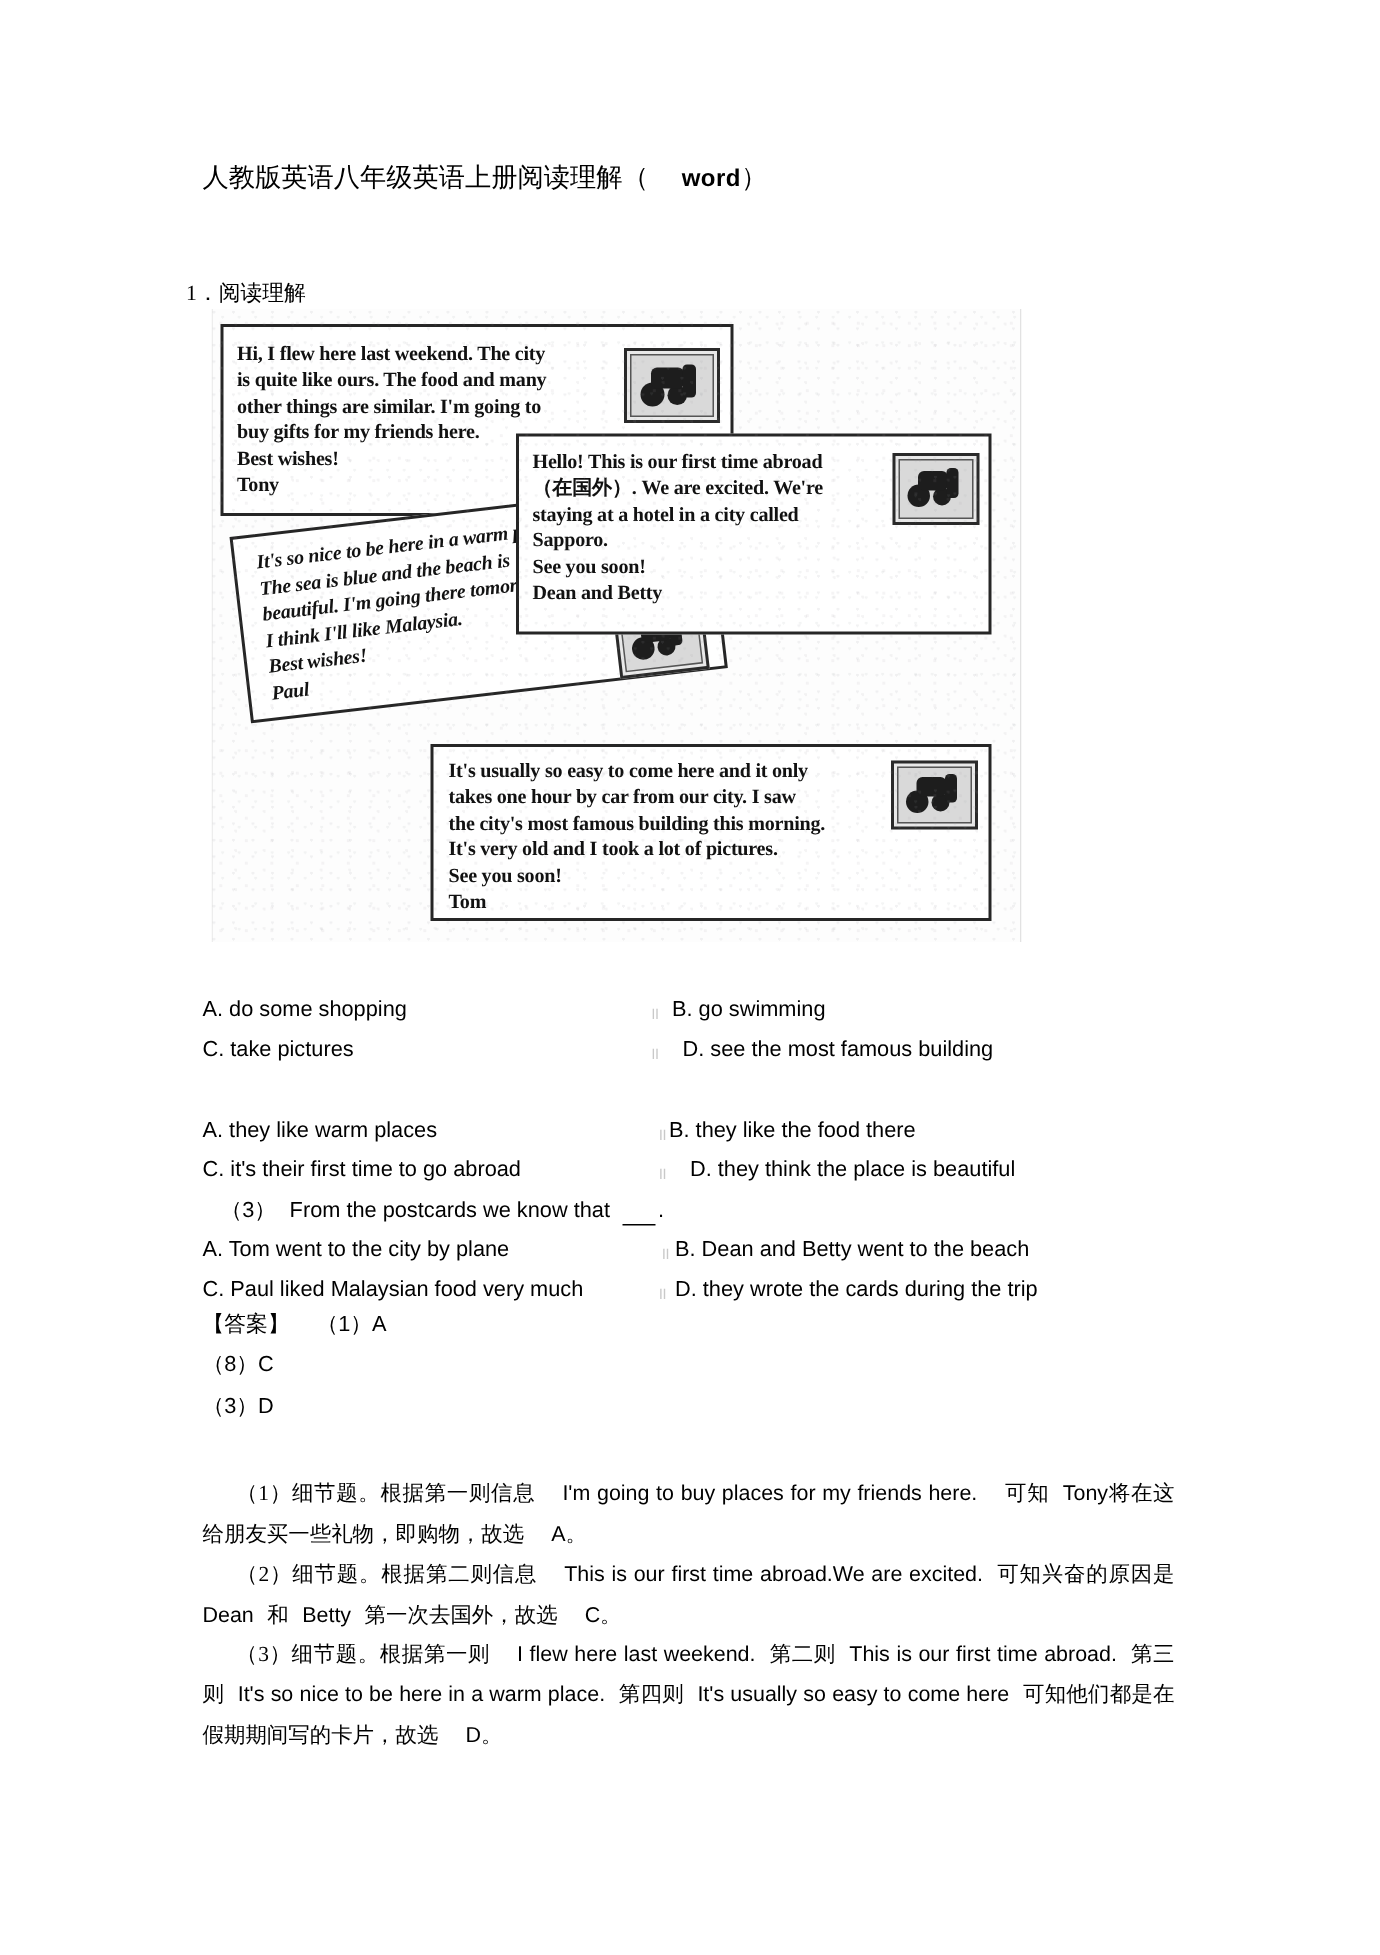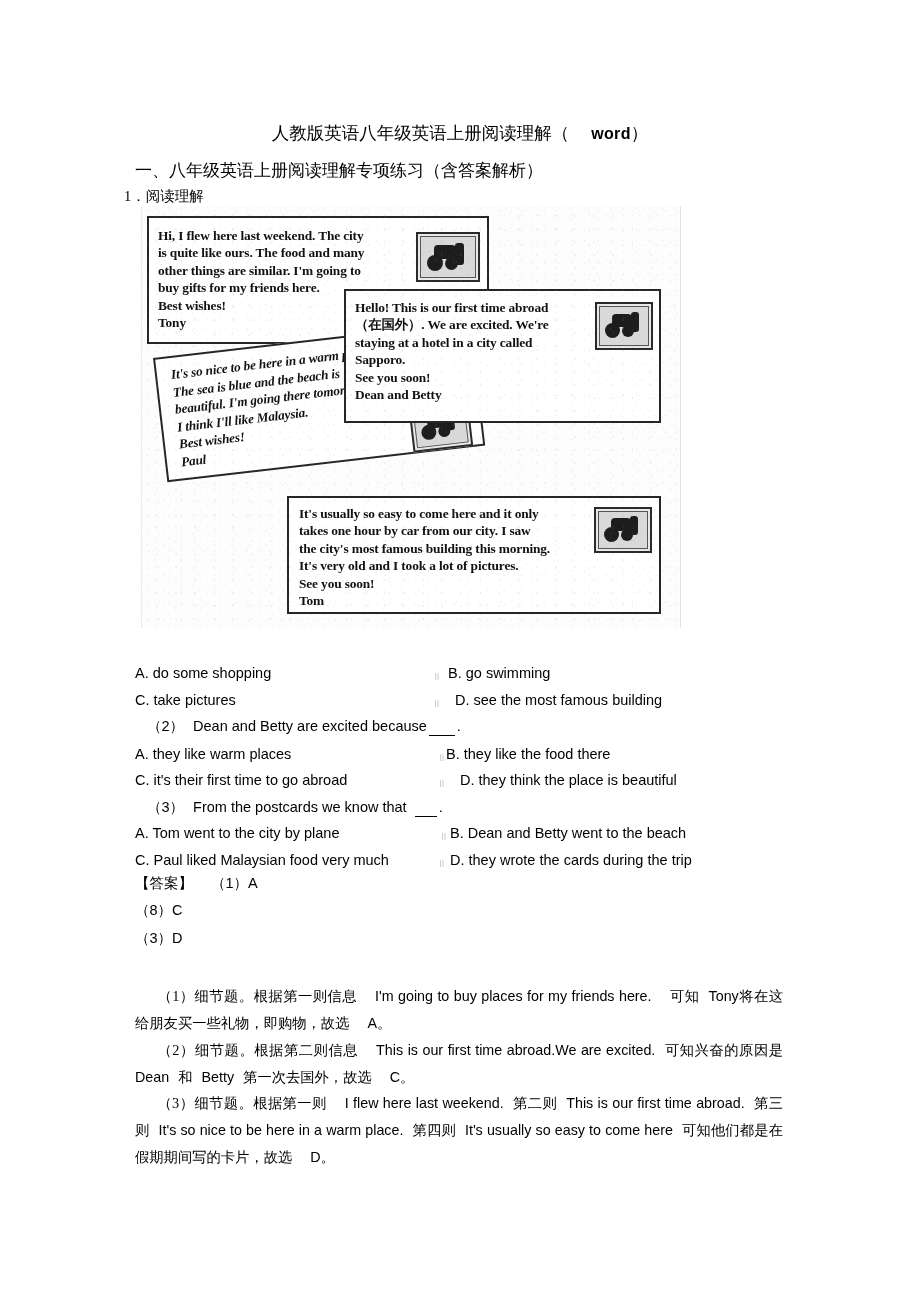--- a/index.html
+++ b/index.html
@@ -19,23 +19,23 @@
     position: absolute;
     left: 0; top: 0;
     width: 920px;
     height: 1303px;
   }
 
   
   .doc-title {
     position: absolute;
     left: 135px;
-    top: 120px;
+    top: 105px;
     width: 650px;
-    text-align: center;
+    text-align: left;
     font-family: "Liberation Serif", serif;
     font-size: 17.5px;
     line-height: 26px;
     white-space: nowrap;
   }
   .doc-title .zh { font-family: "Liberation Serif", serif; }
   .doc-title .word {
     font-family: "Liberation Sans", sans-serif;
     font-weight: bold;
     font-size: 16px;
@@ -228,21 +228,20 @@
 </style>
 </head>
 <body>
 
 <div class="page">
 
   <div class="doc-title">
     <span class="zh">人教版英语八年级英语上册阅读理解（</span><span style="display:inline-block;width:22px"></span><span class="word">word</span><span class="zh">）</span>
   </div>
 
-  <div class="section-heading">一、八年级英语上册阅读理解专项练习（含答案解析）</div>
   <div class="item-number">1．阅读理解</div>
 
   <div class="figure">
     <div class="fig-border-l"></div>
     <div class="fig-border-r"></div>
 
     <div class="postcard" id="pc-tony">
       <div class="pc-text">Hi, I flew here last weekend.  The city
 is quite like ours.  The food and many
 other things are similar.  I'm going to
@@ -315,23 +314,20 @@
     <span class="opt-a">A. do some shopping</span>
     <span class="tabmark" style="left:298px;top:3px">॥</span>
     <span class="opt-b" style="left:313px">B. go swimming</span>
   </div>
   <div class="opt-row" style="top:690px">
     <span class="opt-a">C. take pictures</span>
     <span class="tabmark" style="left:298px;top:3px">॥</span>
     <span class="opt-b" style="left:320px">D. see the most famous building</span>
   </div>
 
-  <div class="q-stem" style="top:716px">
-    <span>（2）</span><span class="sp-s"></span><span>Dean and Betty are excited because</span><span class="blank"></span><span>.</span>
-  </div>
   <div class="opt-row" style="top:744px">
     <span class="opt-a">A. they like warm places</span>
     <span class="tabmark" style="left:303px;top:3px">॥</span>
     <span class="opt-b" style="left:311px">B. they like the food there</span>
   </div>
   <div class="opt-row" style="top:770px">
     <span class="opt-a">C. it's their first time to go abroad</span>
     <span class="tabmark" style="left:303px;top:3px">॥</span>
     <span class="opt-b" style="left:325px">D. they think the place is beautiful</span>
   </div>

